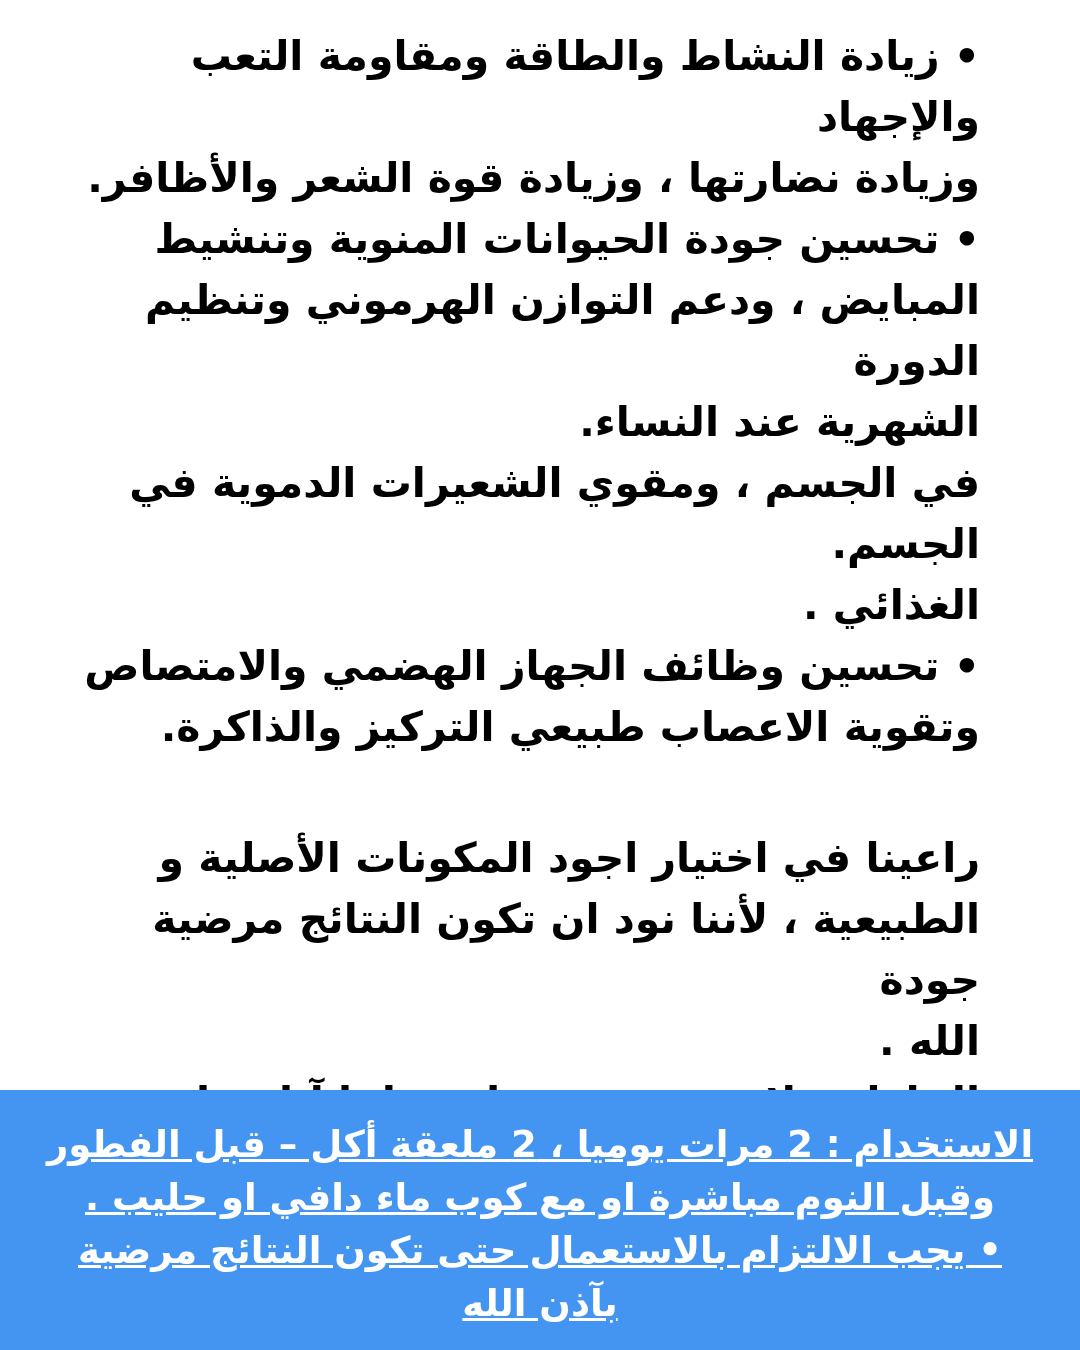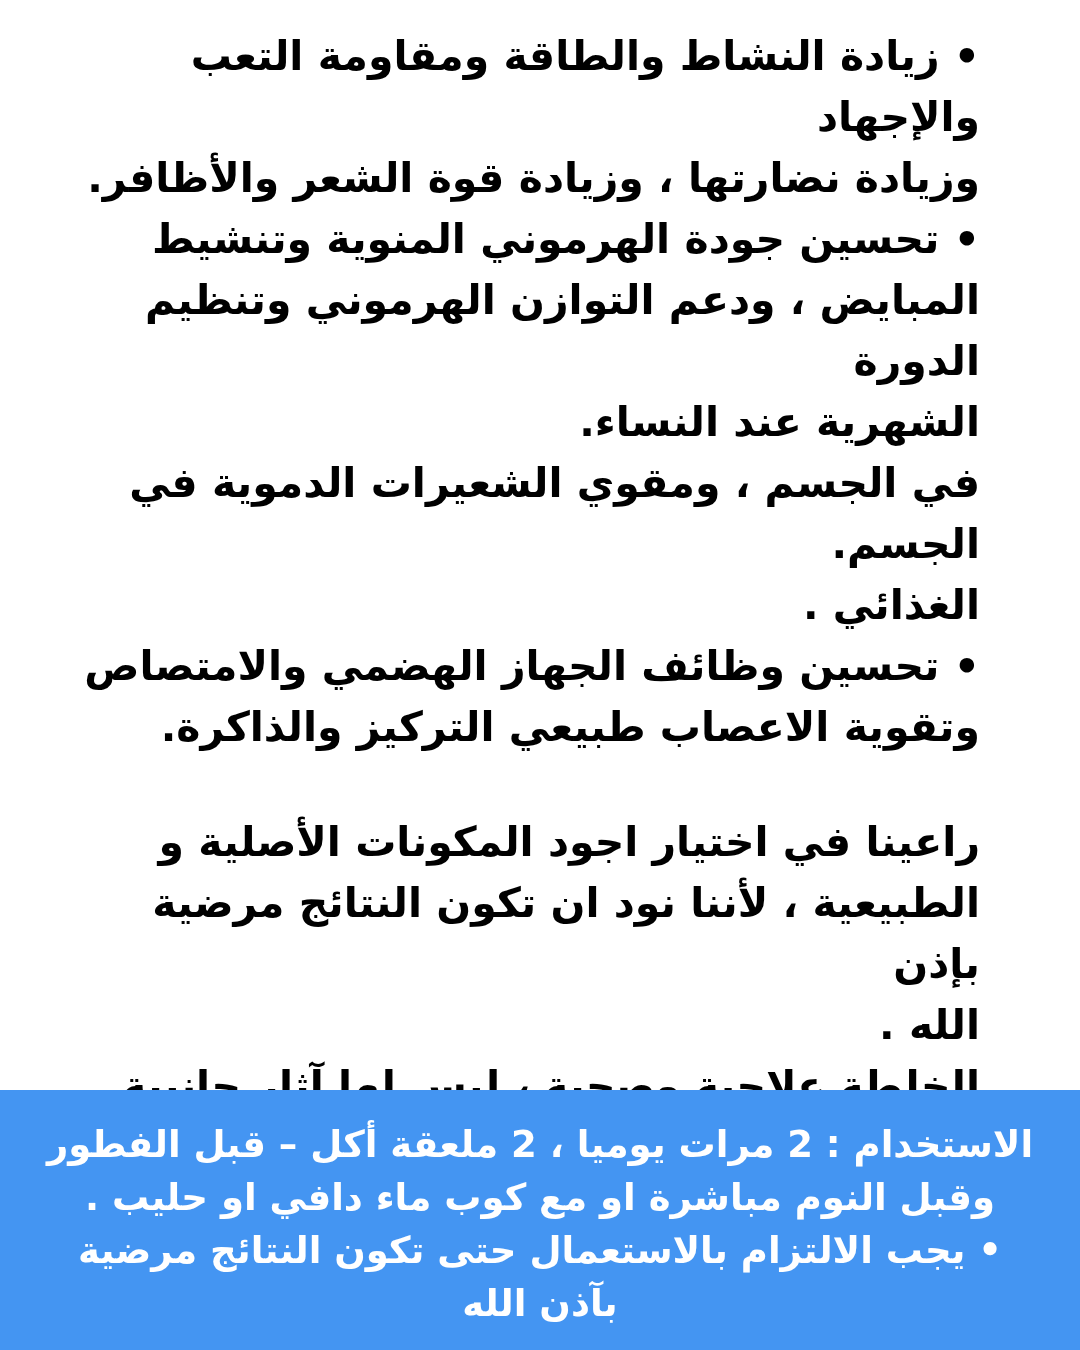--- a/index.html
+++ b/index.html
@@ -24,60 +24,61 @@
     padding: 26px 56px 0 56px;
     direction: rtl;
     text-align: right;
     color: #000000;
   }
   .text-block {
     font-size: 41px;
     line-height: 61px;
   }
   .closing-block {
-    margin-top: 54px;
+    margin-top: 70px;
   }
   .line {
     white-space: normal;
   }
   .banner {
     position: absolute;
     top: 1090px;
     left: 0;
     width: 1080px;
     height: 260px;
     box-sizing: border-box;
     background: #4495F2;
     color: #ffffff;
     direction: rtl;
     text-align: center;
     padding: 28px 40px 0 40px;
     font-size: 37px;
     line-height: 53px;
+    text-decoration: underline;
   }
 </style>
 </head>
 <body>
 
 <div class="content">
   <div class="text-block">
     <div class="line">• زيادة النشاط والطاقة ومقاومة التعب والإجهاد</div>
     <div class="line">وزيادة نضارتها ، وزيادة قوة الشعر والأظافر.</div>
-    <div class="line">• تحسين جودة الهرموني المنوية وتنشيط</div>
+    <div class="line">• تحسين جودة الحيوانات المنوية وتنشيط</div>
     <div class="line">المبايض ، ودعم التوازن الهرموني وتنظيم الدورة</div>
     <div class="line">الشهرية عند النساء.</div>
     <div class="line">في الجسم ، ومقوي الشعيرات الدموية في الجسم.</div>
     <div class="line">الغذائي .</div>
     <div class="line">• تحسين وظائف الجهاز الهضمي والامتصاص</div>
     <div class="line">وتقوية الاعصاب طبيعي التركيز والذاكرة.</div>
   </div>
 
   <div class="text-block closing-block">
     <div class="line">راعينا في اختيار اجود المكونات الأصلية و</div>
-    <div class="line">الطبيعية ، لأننا نود ان تكون النتائج مرضية بإذن</div>
+    <div class="line">الطبيعية ، لأننا نود ان تكون النتائج مرضية جودة</div>
     <div class="line">الله .</div>
     <div class="line">الخلطة علاجية وصحية ، ليس لها آثار جانبية.</div>
   </div>
 </div>
 
 <div class="banner">
   <div class="line">الاستخدام : 2  مرات يوميا ، 2 ملعقة أكل – قبل الفطور</div>
   <div class="line">وقبل النوم  مباشرة او مع كوب ماء دافي او حليب .</div>
   <div class="line">• يجب الالتزام بالاستعمال حتى تكون النتائج مرضية</div>
   <div class="line">بآذن الله</div>

